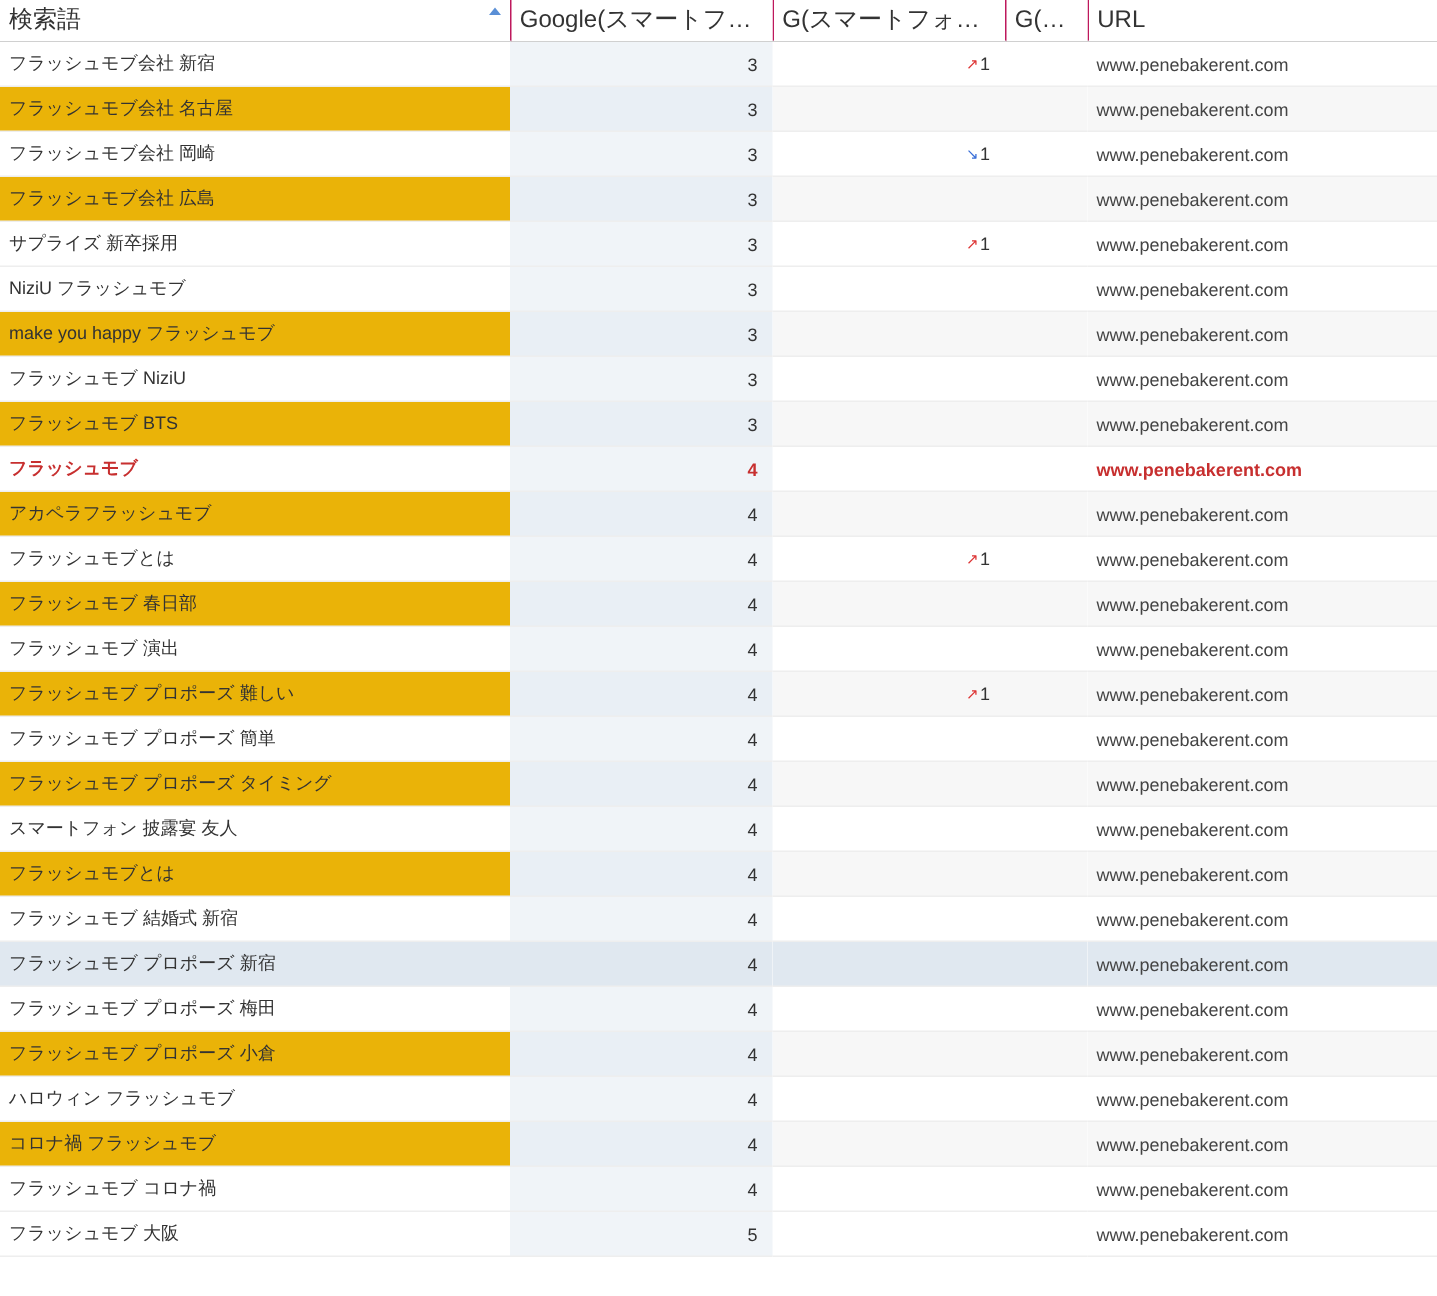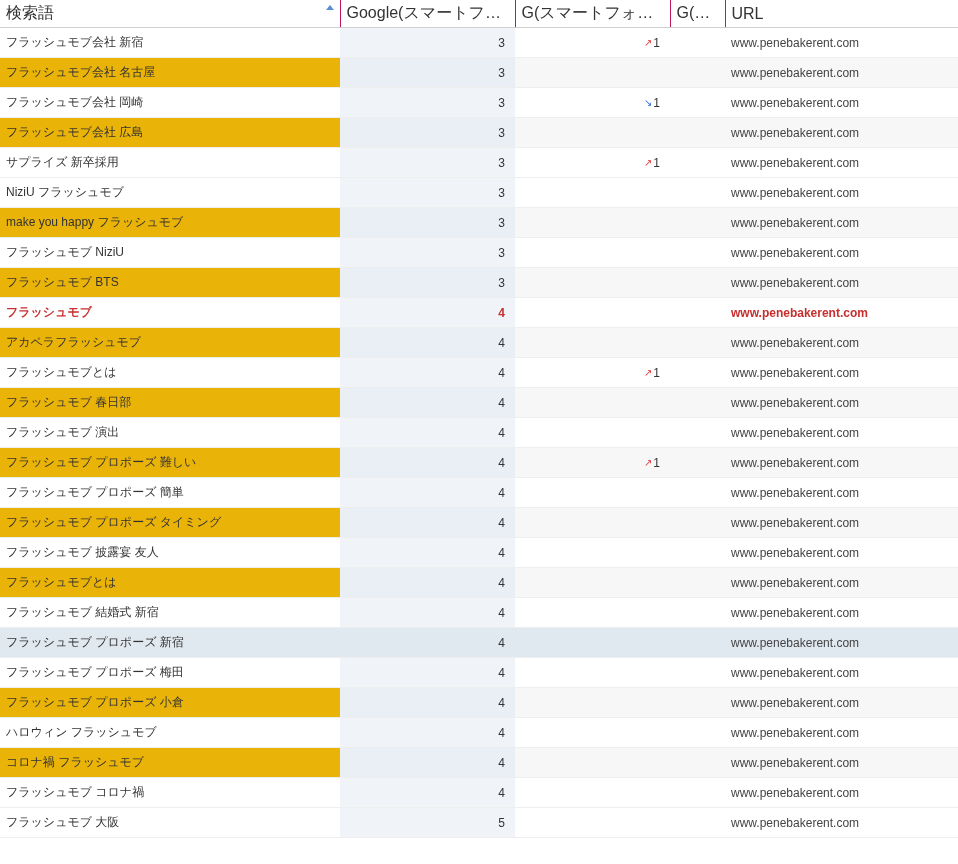--- a/index.html
+++ b/index.html
@@ -227,21 +227,21 @@
         <td class="col-url">www.penebakerent.com</td>
       </tr>
       <tr class="odd">
         <td class="col-keyword">フラッシュモブ プロポーズ タイミング</td>
         <td class="col-rank">4</td>
         <td class="col-change"></td>
         <td class="col-ext"></td>
         <td class="col-url">www.penebakerent.com</td>
       </tr>
       <tr class="even">
-        <td class="col-keyword">フラッシュモブ 披露宴 友人</td>
+        <td class="col-keyword">スマートフォン 披露宴 友人</td>
         <td class="col-rank">4</td>
         <td class="col-change"></td>
         <td class="col-ext"></td>
         <td class="col-url">www.penebakerent.com</td>
       </tr>
       <tr class="odd">
         <td class="col-keyword">フラッシュモブとは</td>
         <td class="col-rank">4</td>
         <td class="col-change"></td>
         <td class="col-ext"></td>

